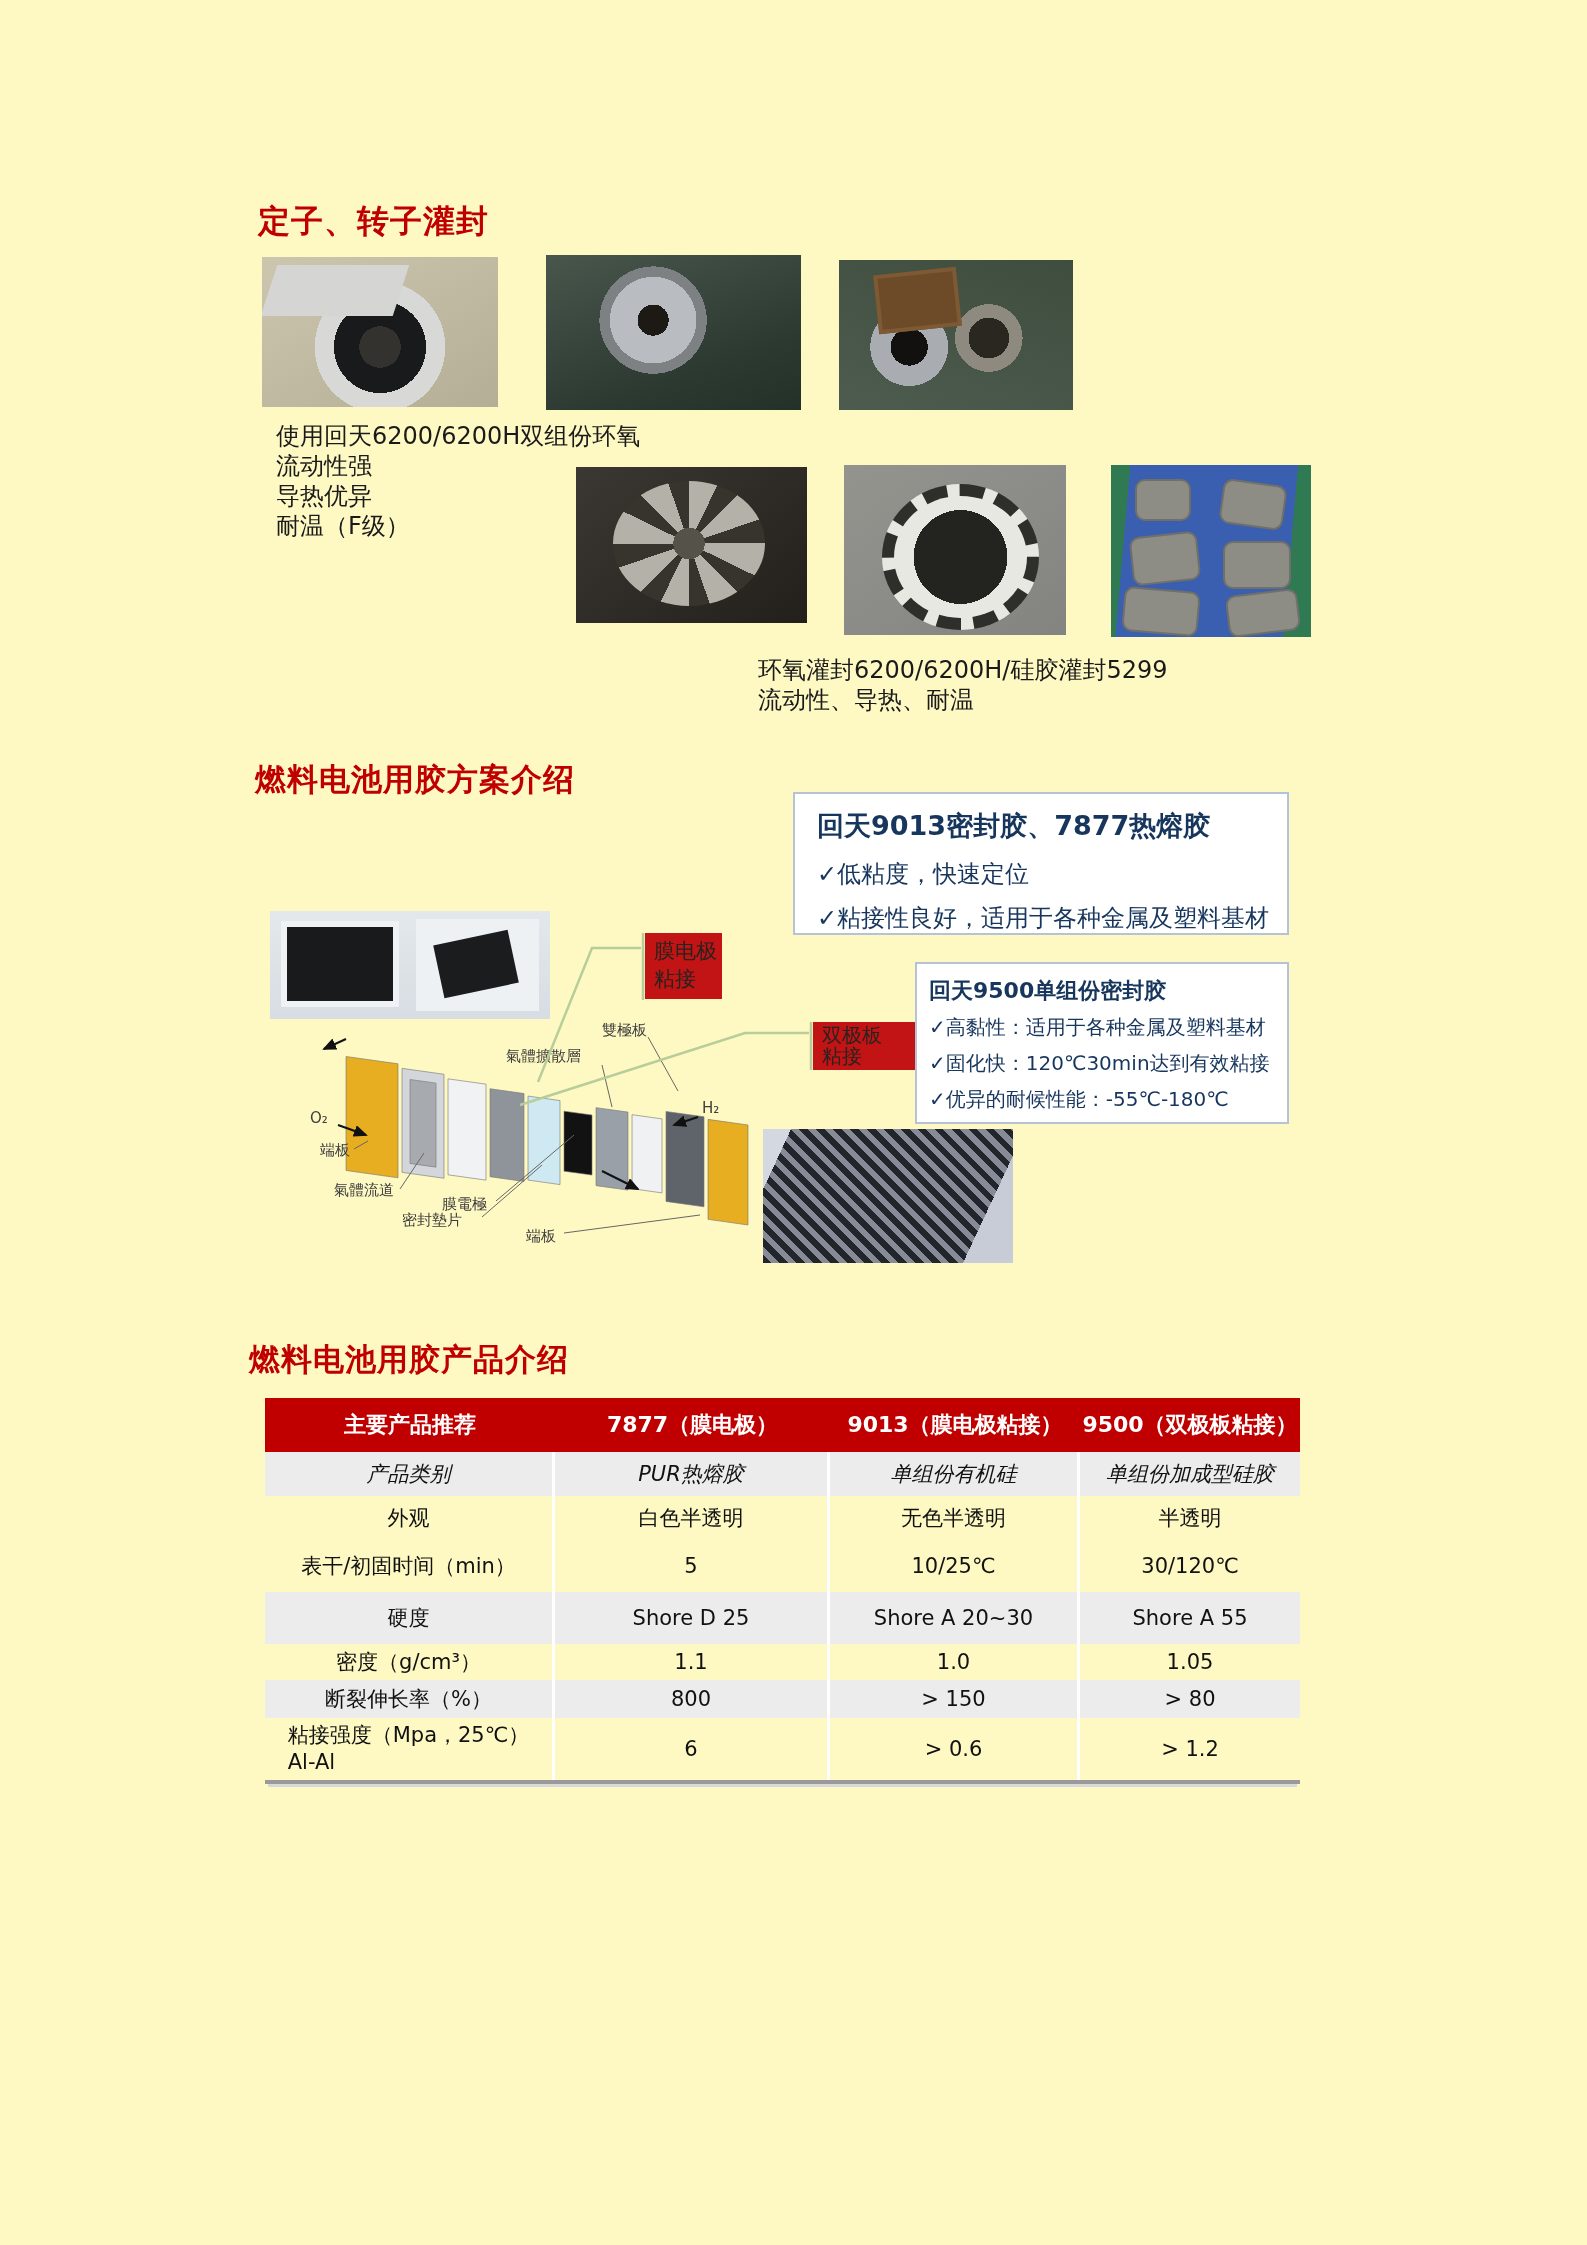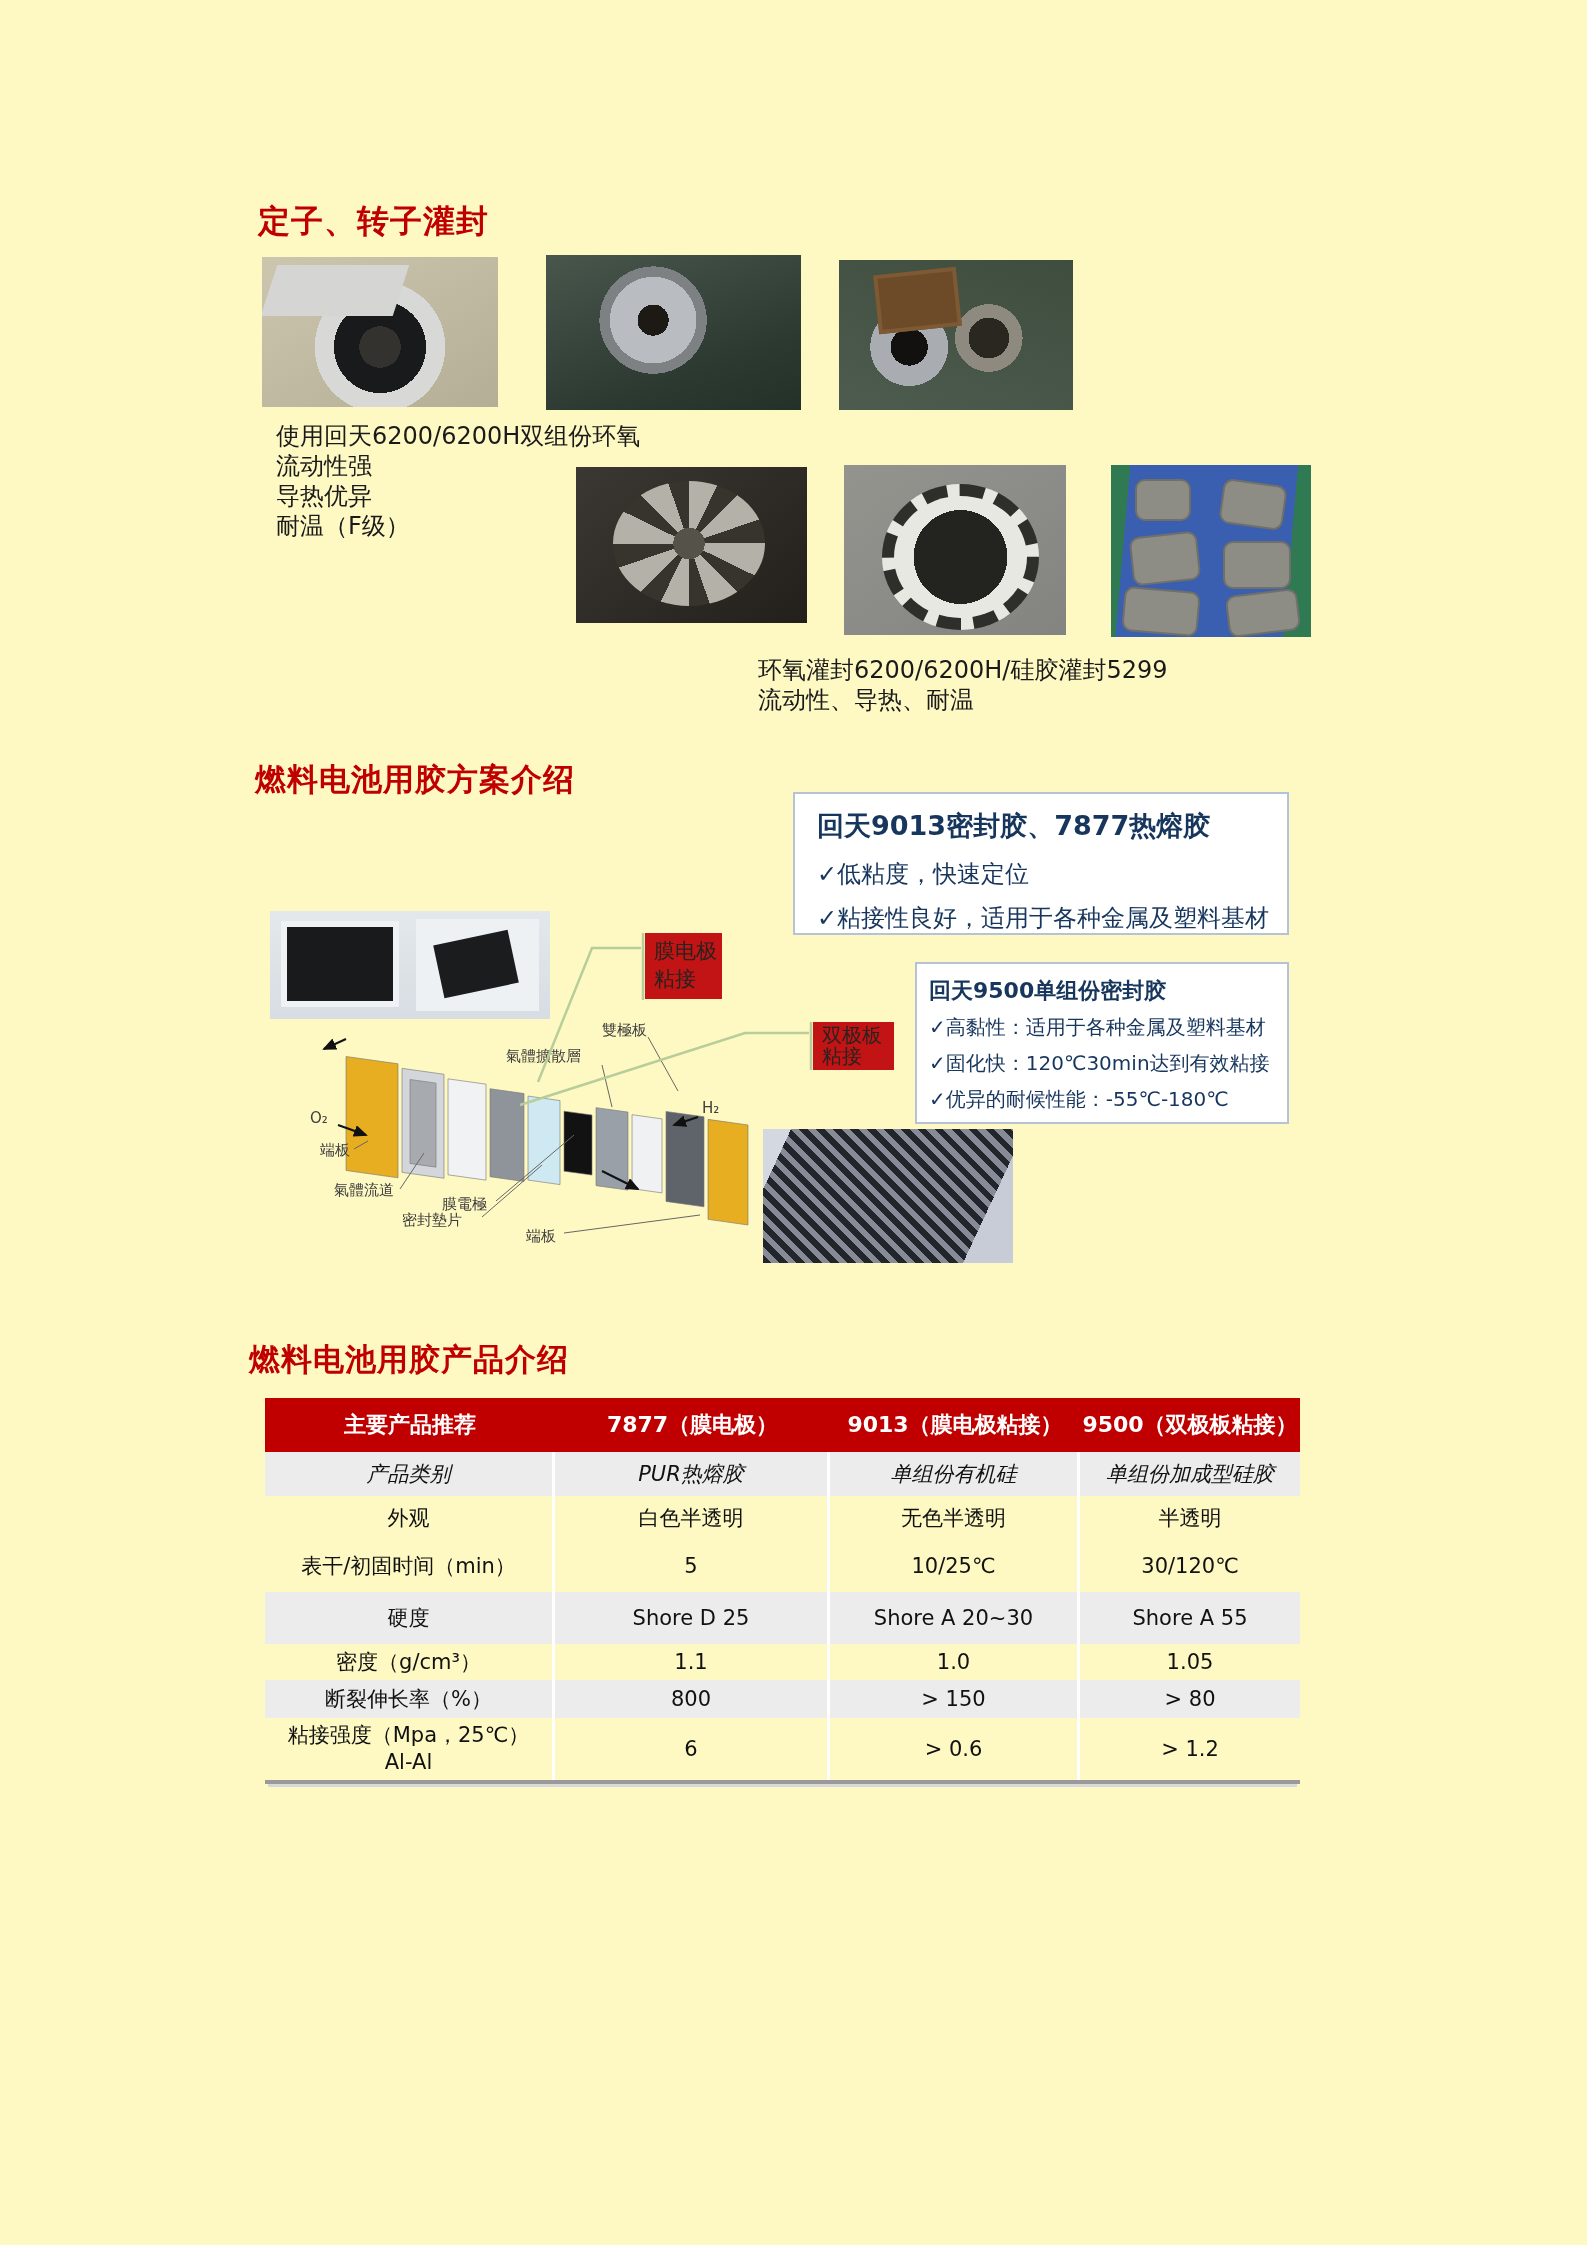--- a/index.html
+++ b/index.html
@@ -42,21 +42,21 @@
   
   .ptable{position:absolute;left:265px;top:1398px;width:1035px;border-bottom:4px solid #9a9a9a;box-shadow:0 6px 0 -3px #d8d8d8;}
   .trow{display:flex;}
   .thead{background:#C00000;color:#fff;font-weight:bold;font-size:22px;}
   .tc{display:flex;align-items:center;justify-content:center;box-sizing:border-box;height:auto;text-align:center;}
   .trow .tc{min-height:100%;}
   .c0{width:290px;}.c1{width:275px;}.c2{width:250px;}.c3{width:220px;}
   .body-row{font-size:21px;color:#111;}
   .gray{background:#ECECEC;}
   .body-row .sep{border-right:3px solid #fff;}
-  .stack{display:flex;flex-direction:column;align-items:center;line-height:27px;}
+  .stack{display:flex;flex-direction:column;align-items:flex-start;line-height:27px;}
   svg text{fill:#3c3c3c;font-size:15px;}
 </style>
 </head>
 <body>
 
 <div class="page">
 
   <div class="h-red" style="left:258px;top:200px;font-size:32px;">定子、转子灌封</div>
 
   <div class="photo ph1" style="left:262px;top:257px;width:236px;height:150px;"></div>
@@ -155,21 +155,21 @@
     <polyline points="88,162 142,28 191,28" fill="none" stroke="#b7cd9a" stroke-width="2.5"></polyline>
     <line x1="193" y1="13" x2="193" y2="80" stroke="#b7cd9a" stroke-width="2.5"></line>
     <polyline points="70,185 295,113 359,113" fill="none" stroke="#b7cd9a" stroke-width="2.5"></polyline>
     <line x1="361" y1="102" x2="361" y2="150" stroke="#b7cd9a" stroke-width="2.5"></line>
   </svg>
 
   <div class="callout" style="left:645px;top:933px;width:77px;height:66px;">
     <div>膜电极</div>
     <div>粘接</div>
   </div>
-  <div class="callout" style="left:813px;top:1022px;width:81px;height:48px;font-size:20px;line-height:21px;padding-top:3px;">
+  <div class="callout" style="left:813px;top:1022px;width:102px;height:48px;font-size:20px;line-height:21px;padding-top:3px;">
     <div>双极板</div>
     <div>粘接</div>
   </div>
 
   <div class="photo ph8" style="left:763px;top:1129px;width:250px;height:134px;"></div>
 
   <div class="h-red" style="left:249px;top:1339px;">燃料电池用胶产品介绍</div>
 
   <div class="ptable">
     <div class="trow thead" style="height:54px;">

